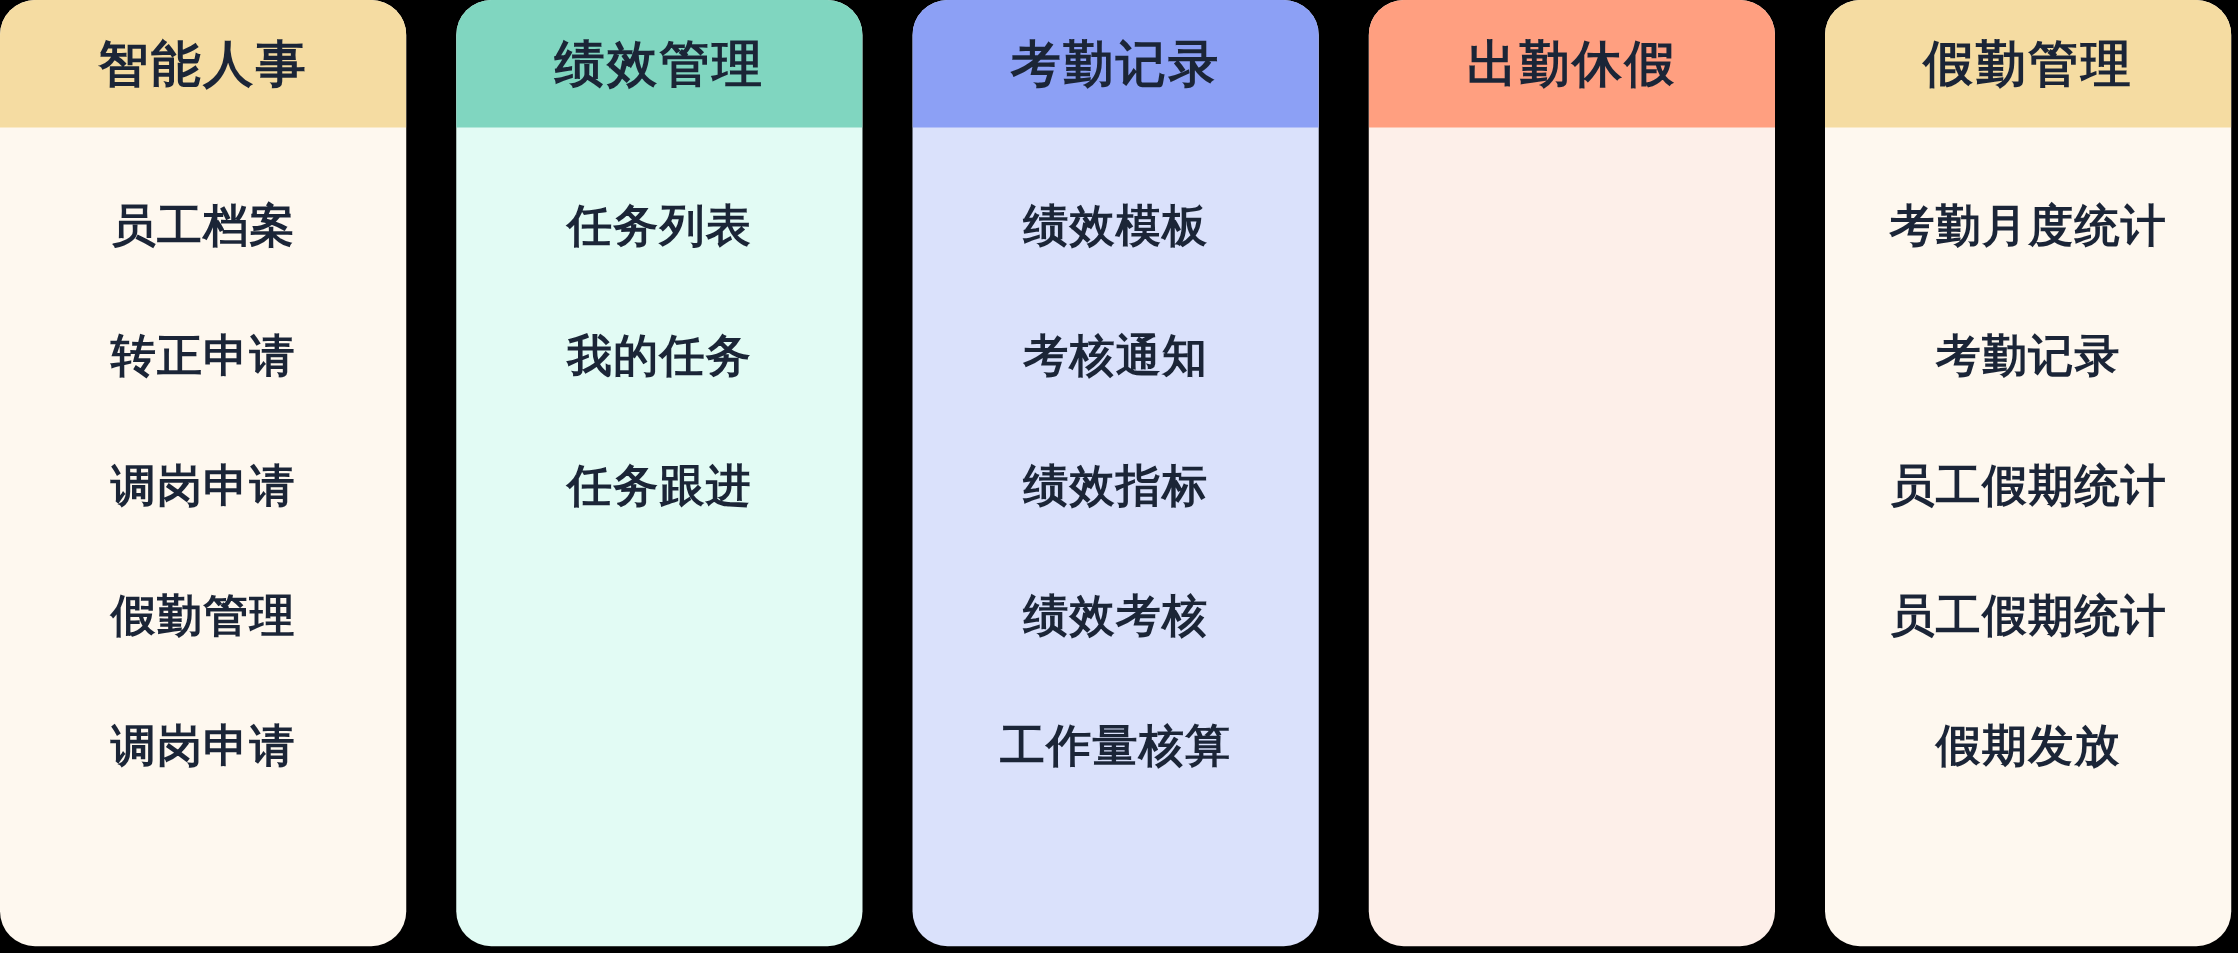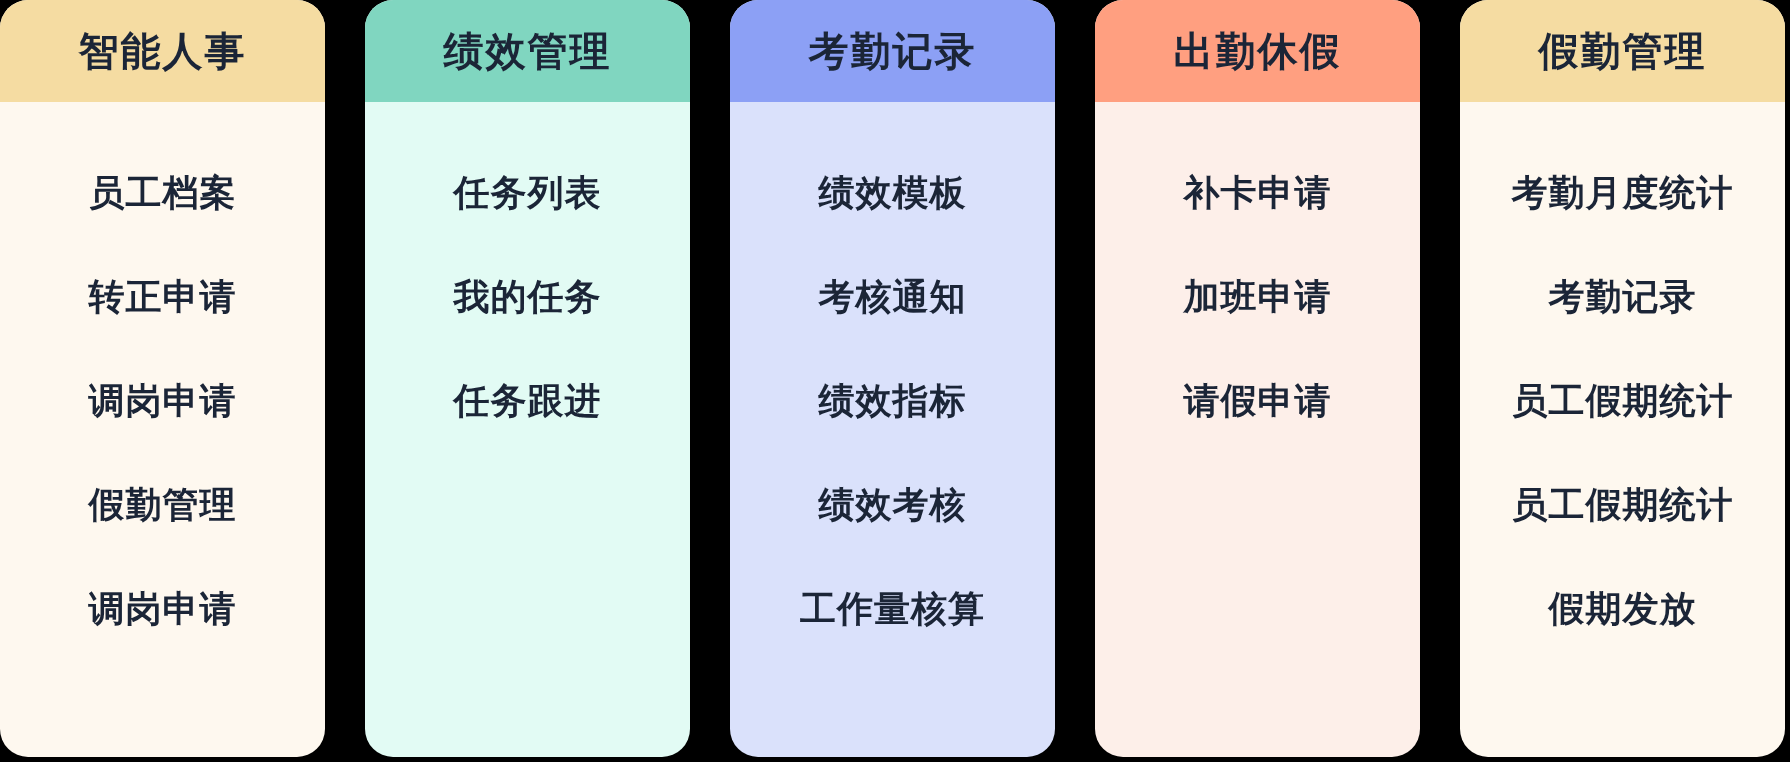--- a/index.html
+++ b/index.html
@@ -39,21 +39,20 @@
     font-size: 40px;
     font-weight: 700;
     letter-spacing: 2px;
     color: #1B2537;
     white-space: nowrap;
   }
   .card-body {
     padding-top: 27px;
     display: flex;
     flex-direction: column;
-    margin-top: 12px;
   }
   .menu-row {
     height: 104px;
     flex: 0 0 104px;
     display: flex;
     align-items: center;
     justify-content: center;
     cursor: pointer;
   }
   .menu-label {
@@ -138,33 +137,20 @@
   <div class="menu-row">
     <span class="menu-label">工作量核算</span>
   </div>
 </div>
   </section>
 
   <section class="card" style="--header-color: #FF9F80; --body-color: #FDEFE9;">
     <header class="card-header">
       <h2 class="card-title">出勤休假</h2>
     </header>
-    <div class="card-body">
-  <div class="menu-row">
-    <span class="menu-label">补卡申请</span>
-  </div>
-
-  <div class="menu-row">
-    <span class="menu-label">加班申请</span>
-  </div>
-
-  <div class="menu-row">
-    <span class="menu-label">请假申请</span>
-  </div>
-</div>
   </section>
 
   <section class="card" style="--header-color: #F5DCA2; --body-color: #FEF8EF;">
     <header class="card-header">
       <h2 class="card-title">假勤管理</h2>
     </header>
     <div class="card-body">
   <div class="menu-row">
     <span class="menu-label">考勤月度统计</span>
   </div>

